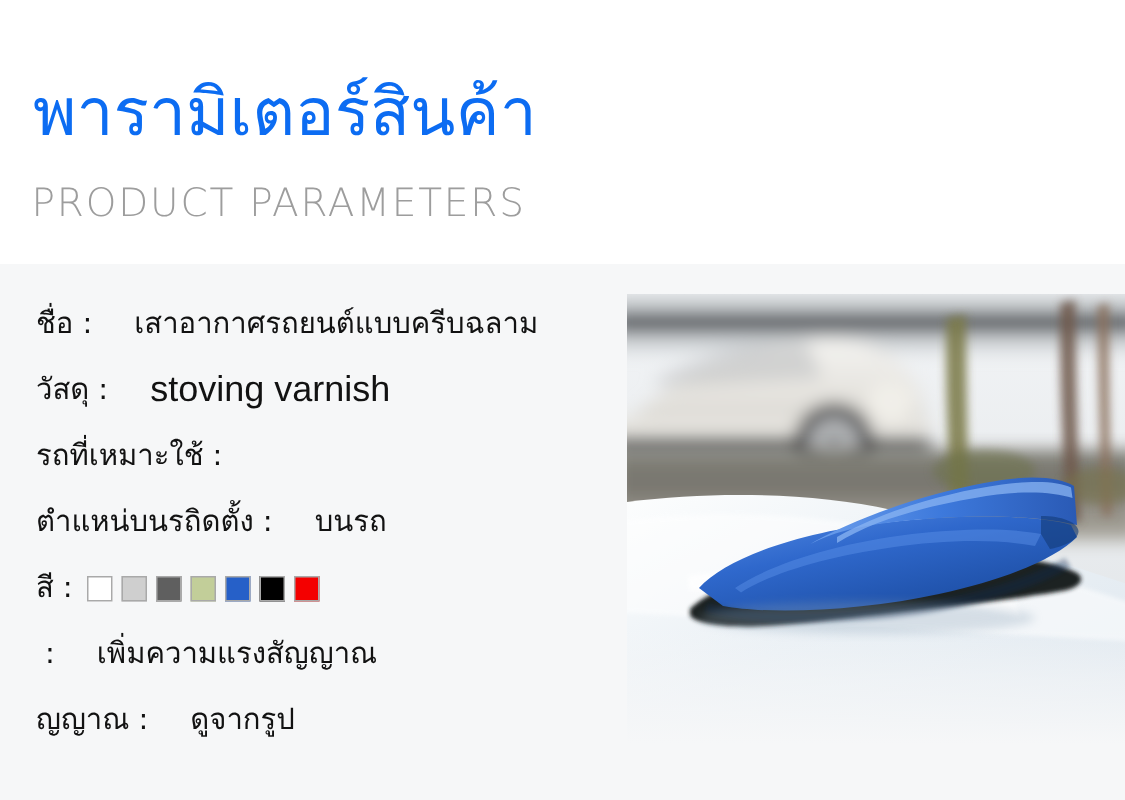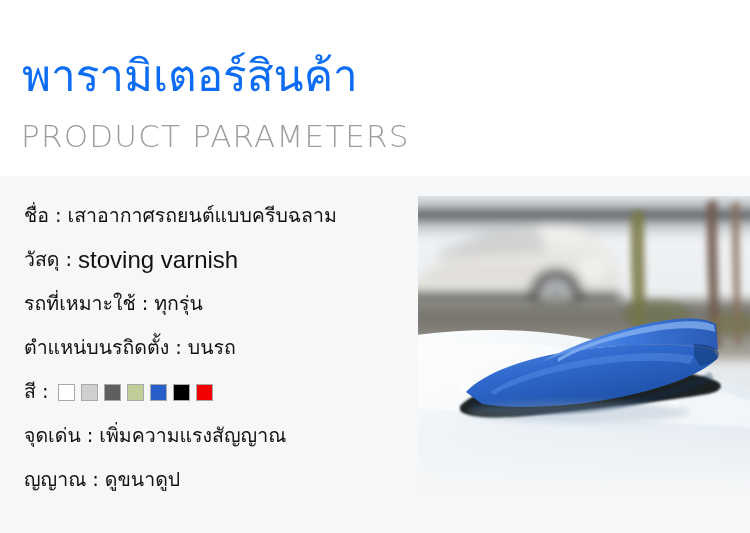--- a/index.html
+++ b/index.html
@@ -36,21 +36,21 @@
     line-height: 52px;
     font-weight: 400;
     color: #0c6cf2;
     white-space: nowrap;
     letter-spacing: 0px;
   }
   .title-en {
     position: absolute;
     left: 21px;
     top: 120px;
-    font-size: 31px;
+    font-size: 26px;
     line-height: 32px;
     font-weight: 300;
     color: #9d9d9d;
     letter-spacing: 1.2px;
     white-space: nowrap;
   }
 
   
   .panel {
     position: absolute;
@@ -104,20 +104,21 @@
   }
   .spec-row .label {
     display: inline-block;
   }
   .spec-row .sep {
     display: inline-block;
     padding: 0 6px;
   }
   .spec-row .value {
     display: inline-block;
+    margin-left: 22px;
   }
   .spec-row.latin .value {
     font-family: "Liberation Sans", "DejaVu Sans", sans-serif;
     font-size: 24px;
   }
 
   
   .swatches {
     display: inline-flex;
     align-items: center;
@@ -270,21 +271,20 @@
 
       <div class="spec-row latin">
         <span class="label">วัสดุ</span>
         <span class="sep">:</span>
         <span class="value">stoving varnish</span>
       </div>
 
       <div class="spec-row">
         <span class="label">รถที่เหมาะใช้</span>
         <span class="sep">:</span>
-        <span class="value">ทุกรุ่น</span>
       </div>
 
       <div class="spec-row">
         <span class="label">ตำแหน่บนรถิดตั้ง</span>
         <span class="sep">:</span>
         <span class="value">บนรถ</span>
       </div>
 
       <div class="spec-row">
         <span class="label">สี</span>
@@ -294,26 +294,25 @@
             <span class="swatch" style="background: rgb(207, 207, 207);"></span>
             <span class="swatch" style="background: rgb(95, 95, 95);"></span>
             <span class="swatch" style="background: rgb(194, 206, 153);"></span>
             <span class="swatch" style="background: rgb(38, 96, 200);"></span>
             <span class="swatch" style="background: rgb(0, 0, 0);"></span>
             <span class="swatch" style="background: rgb(244, 0, 0);"></span>
           </span>
       </div>
 
       <div class="spec-row">
-        <span class="label">จุดเด่น</span>
         <span class="sep">:</span>
         <span class="value">เพิ่มความแรงสัญญาณ</span>
       </div>
 
       <div class="spec-row">
         <span class="label">ญญาณ</span>
         <span class="sep">:</span>
-        <span class="value">ดูขนาดูป</span>
+        <span class="value">ดูจากรูป</span>
       </div>
 
     </div>
   </div>
 </div>
 
 </body></html>

